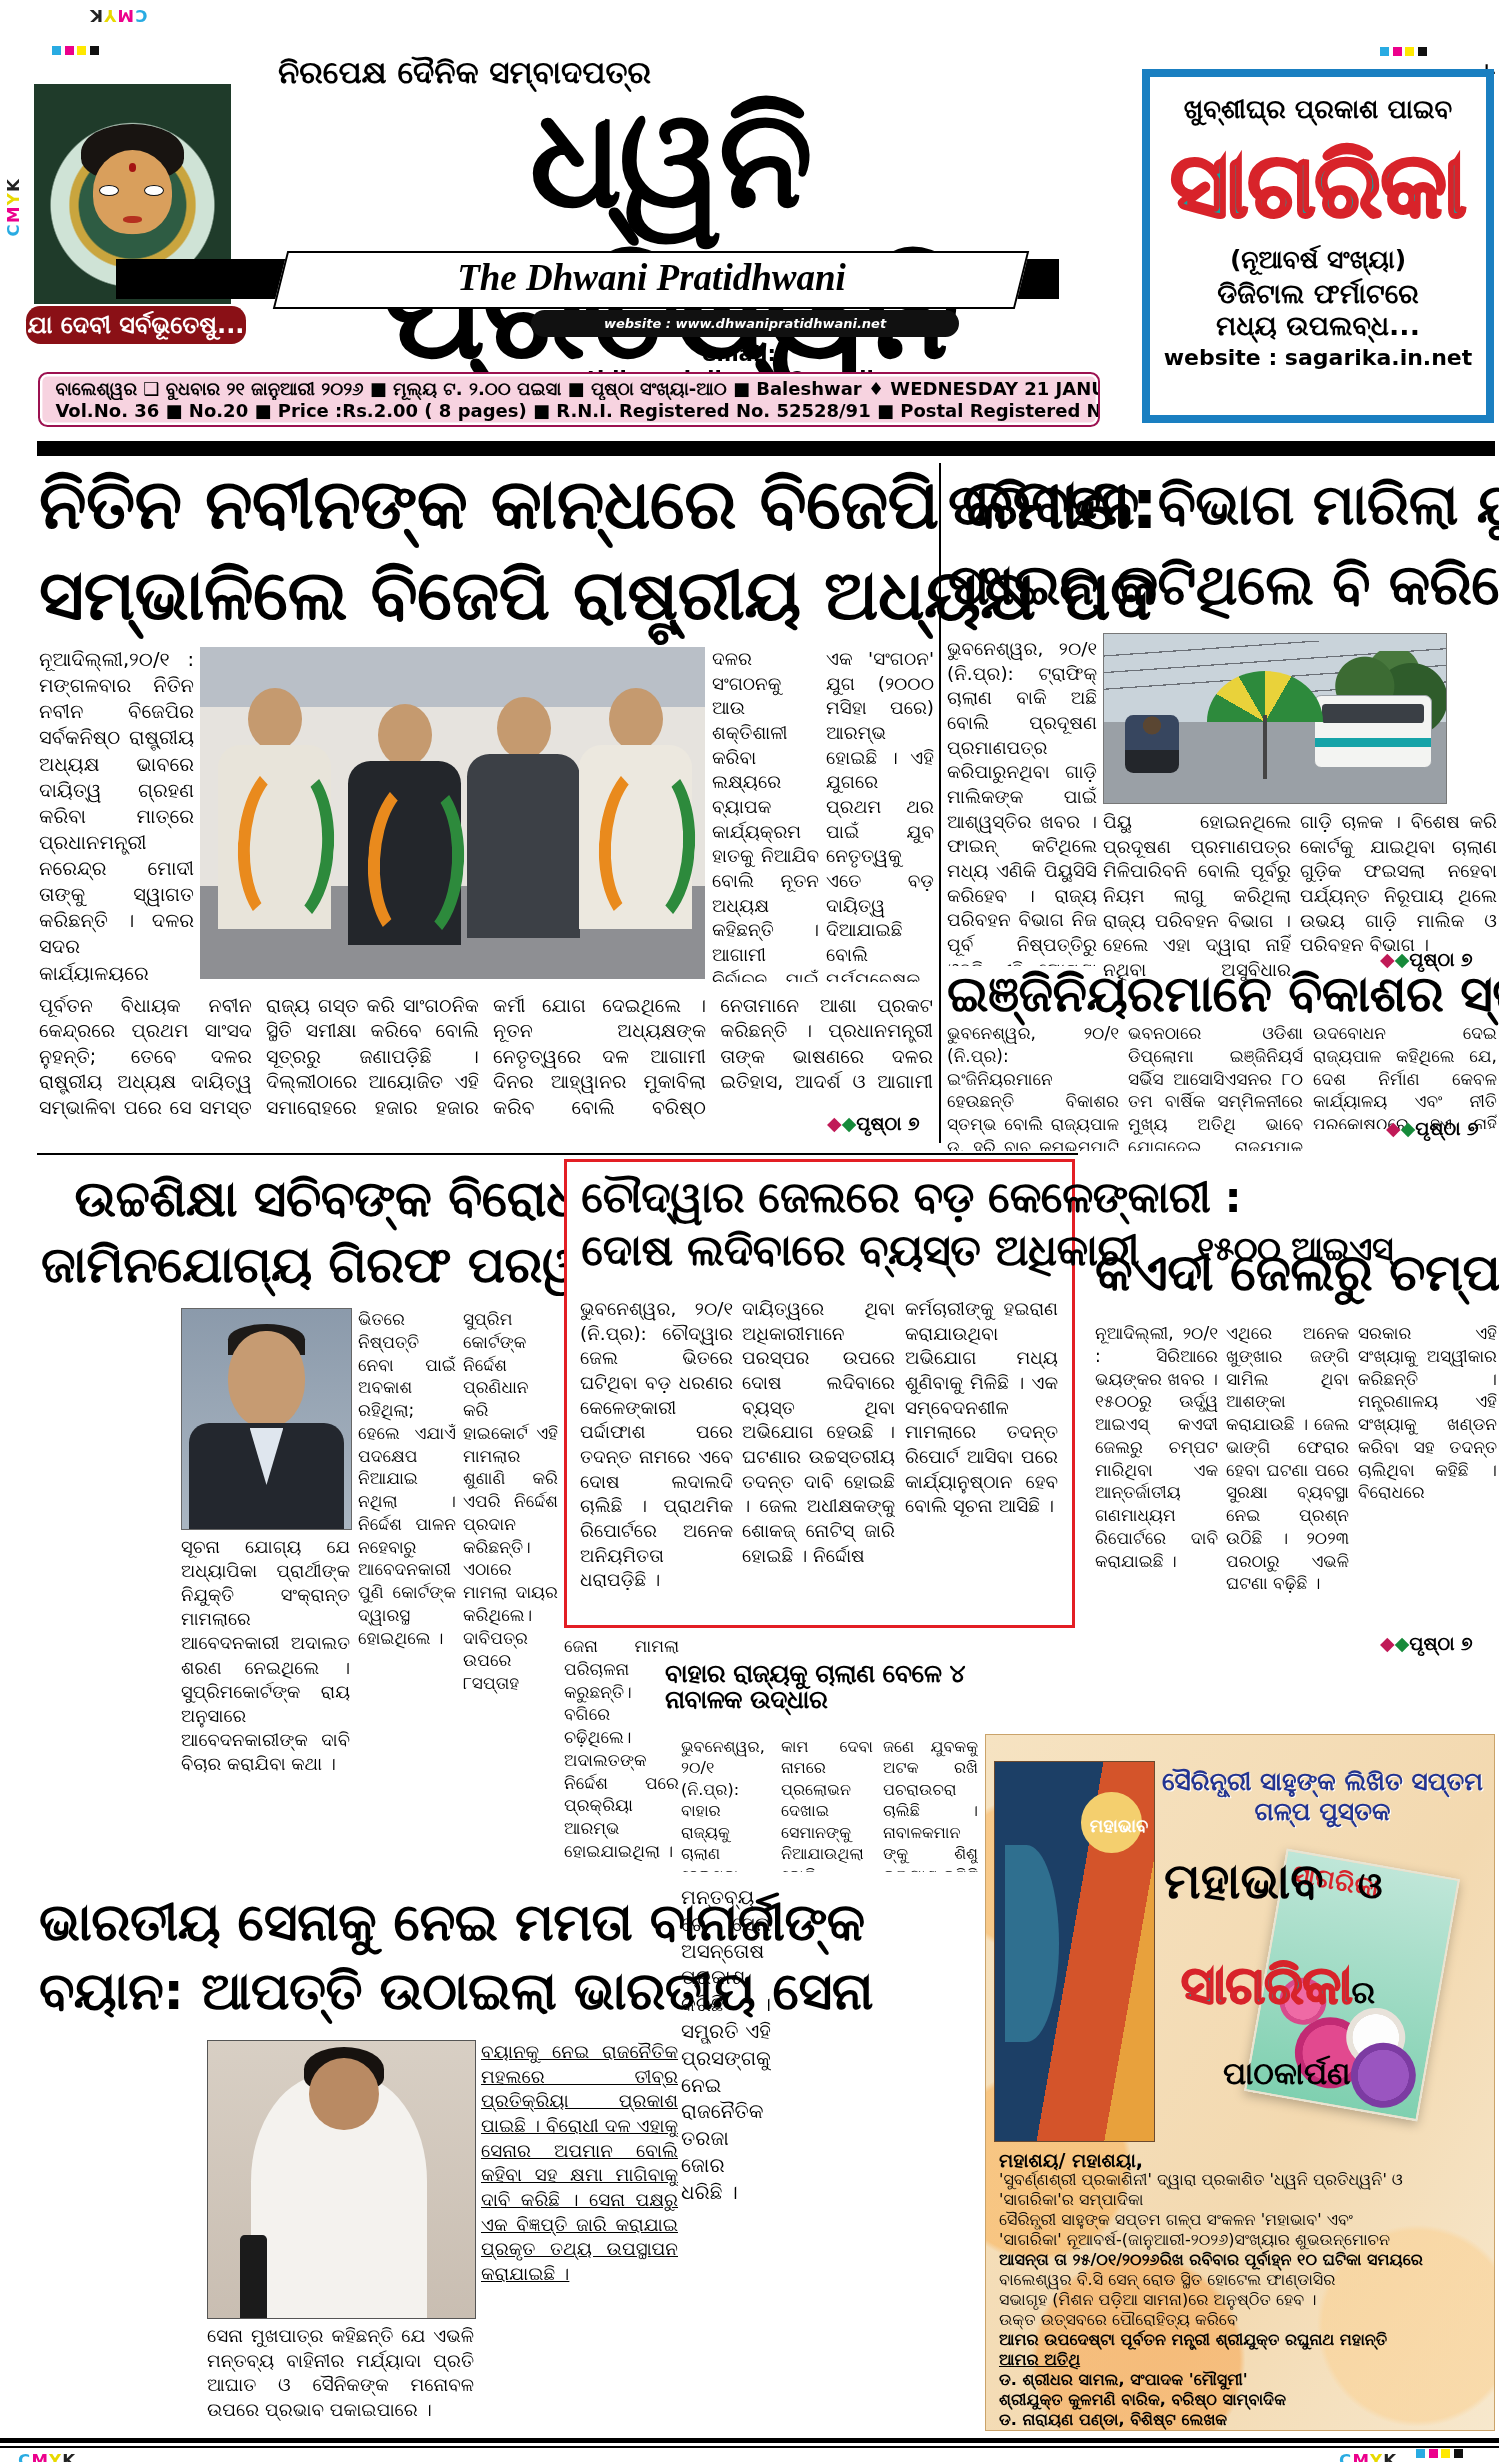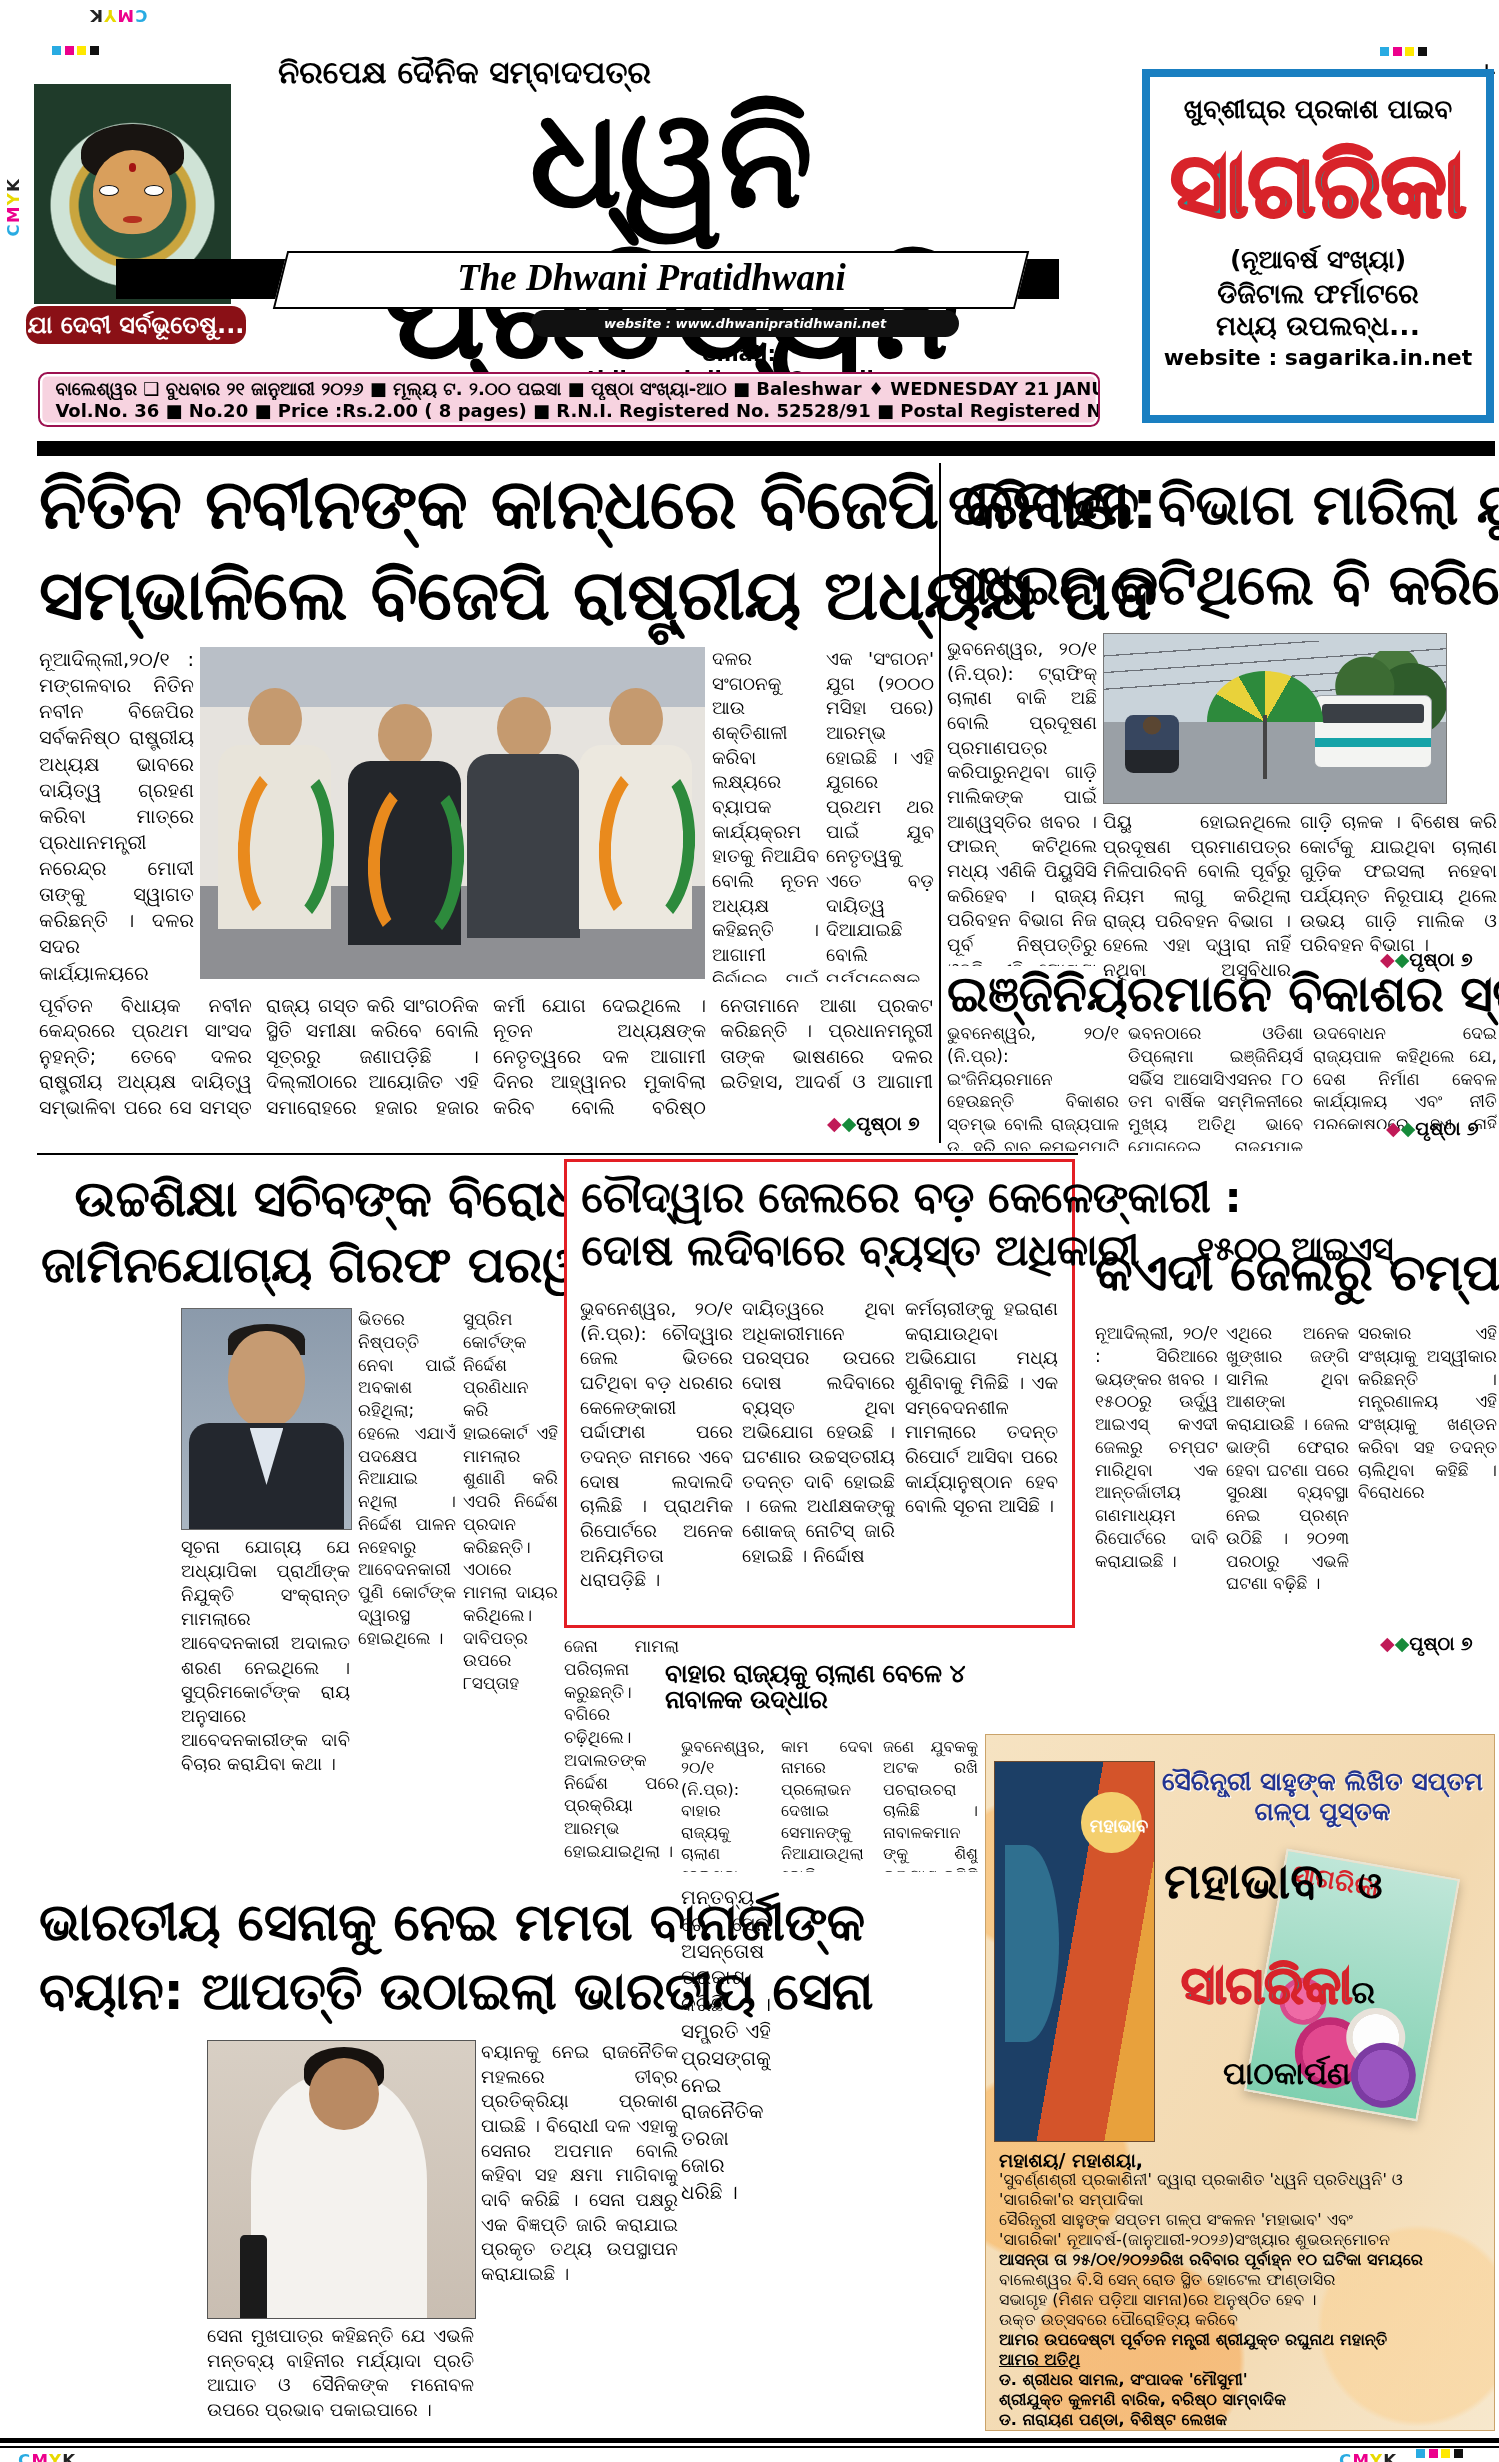--- a/index.html
+++ b/index.html
@@ -243,21 +243,21 @@
   <div class="abs headline" style="left:39px;top:1895px;width:639px;font-size:52px;">ଭାରତୀୟ ସେନାକୁ ନେଇ ମମତା ବାନାର୍ଜୀଙ୍କ</div>
   <div class="abs headline" style="left:39px;top:1964px;width:639px;font-size:52px;">ବୟାନ: ଆପତ୍ତି ଉଠାଇଲା ଭାରତୀୟ ସେନା</div>
 
   <div class="abs ph mamata" style="left:207px;top:2040px;width:267px;height:277px;border:1.8px solid #555;">
     <div class="fig"></div>
       <div class="hair"></div>
       <div class="head"></div>
       <div class="mic"></div>
   </div>
   <div class="abs body-text" style="left:207px;top:2324px;width:267px;height:100px;font-size:18.4px;">ସେନା ମୁଖପାତ୍ର କହିଛନ୍ତି ଯେ ଏଭଳି ମନ୍ତବ୍ୟ ବାହିନୀର ମର୍ଯ୍ୟାଦା ପ୍ରତି ଆଘାତ ଓ ସୈନିକଙ୍କ ମନୋବଳ ଉପରେ ପ୍ରଭାବ ପକାଇପାରେ ।</div>
-  <div class="abs body-text" style="left:481px;top:2040px;width:197px;height:385px;font-size:18.4px;">ବୟାନକୁ ନେଇ ରାଜନୈତିକ ମହଲରେ ତୀବ୍ର ପ୍ରତିକ୍ରିୟା ପ୍ରକାଶ ପାଇଛି । ବିରୋଧୀ ଦଳ ଏହାକୁ ସେନାର ଅପମାନ ବୋଲି କହିବା ସହ କ୍ଷମା ମାଗିବାକୁ ଦାବି କରିଛି । ସେନା ପକ୍ଷରୁ ଏକ ବିଜ୍ଞପ୍ତି ଜାରି କରାଯାଇ ପ୍ରକୃତ ତଥ୍ୟ ଉପସ୍ଥାପନ କରାଯାଇଛି ।</div>
+  <div class="abs body-text" style="left:481px;top:2040px;width:197px;height:385px;font-size:18.4px;text-decoration:underline;">ବୟାନକୁ ନେଇ ରାଜନୈତିକ ମହଲରେ ତୀବ୍ର ପ୍ରତିକ୍ରିୟା ପ୍ରକାଶ ପାଇଛି । ବିରୋଧୀ ଦଳ ଏହାକୁ ସେନାର ଅପମାନ ବୋଲି କହିବା ସହ କ୍ଷମା ମାଗିବାକୁ ଦାବି କରିଛି । ସେନା ପକ୍ଷରୁ ଏକ ବିଜ୍ଞପ୍ତି ଜାରି କରାଯାଇ ପ୍ରକୃତ ତଥ୍ୟ ଉପସ୍ଥାପନ କରାଯାଇଛି ।</div>
   <div class="abs body-text" style="left:681px;top:1884px;width:90px;height:540px;font-size:20px;">ମନ୍ତବ୍ୟରେ ସେନା ଅସନ୍ତୋଷ ପ୍ରକାଶ କରିଛି । ସମ୍ପ୍ରତି ଏହି ପ୍ରସଙ୍ଗକୁ ନେଇ ରାଜନୈତିକ ତରଜା ଜୋର ଧରିଛି ।</div>
 
   <div class="abs adbg ov" style="left:985px;top:1734px;width:508px;height:695px;">
     <div class="ph bookcov" style="left:8.3px;top:26px;width:159px;height:379px;">
       <div class="sun"></div>
         <div class="prof"></div>
       <div style="position:absolute;right:6px;top:53px;color:#fff;font-size:18px;font-weight:bold;">ମହାଭାବ</div>
     </div>
     <div class="ph magcov" style="left:278px;top:127px;width:172px;height:242px;transform:rotate(10deg);">
       <div style="position:absolute;left:8.3px;top:6px;color:#d8232a;font-size:26px;font-weight:900;">ସାଗରିକା</div>

